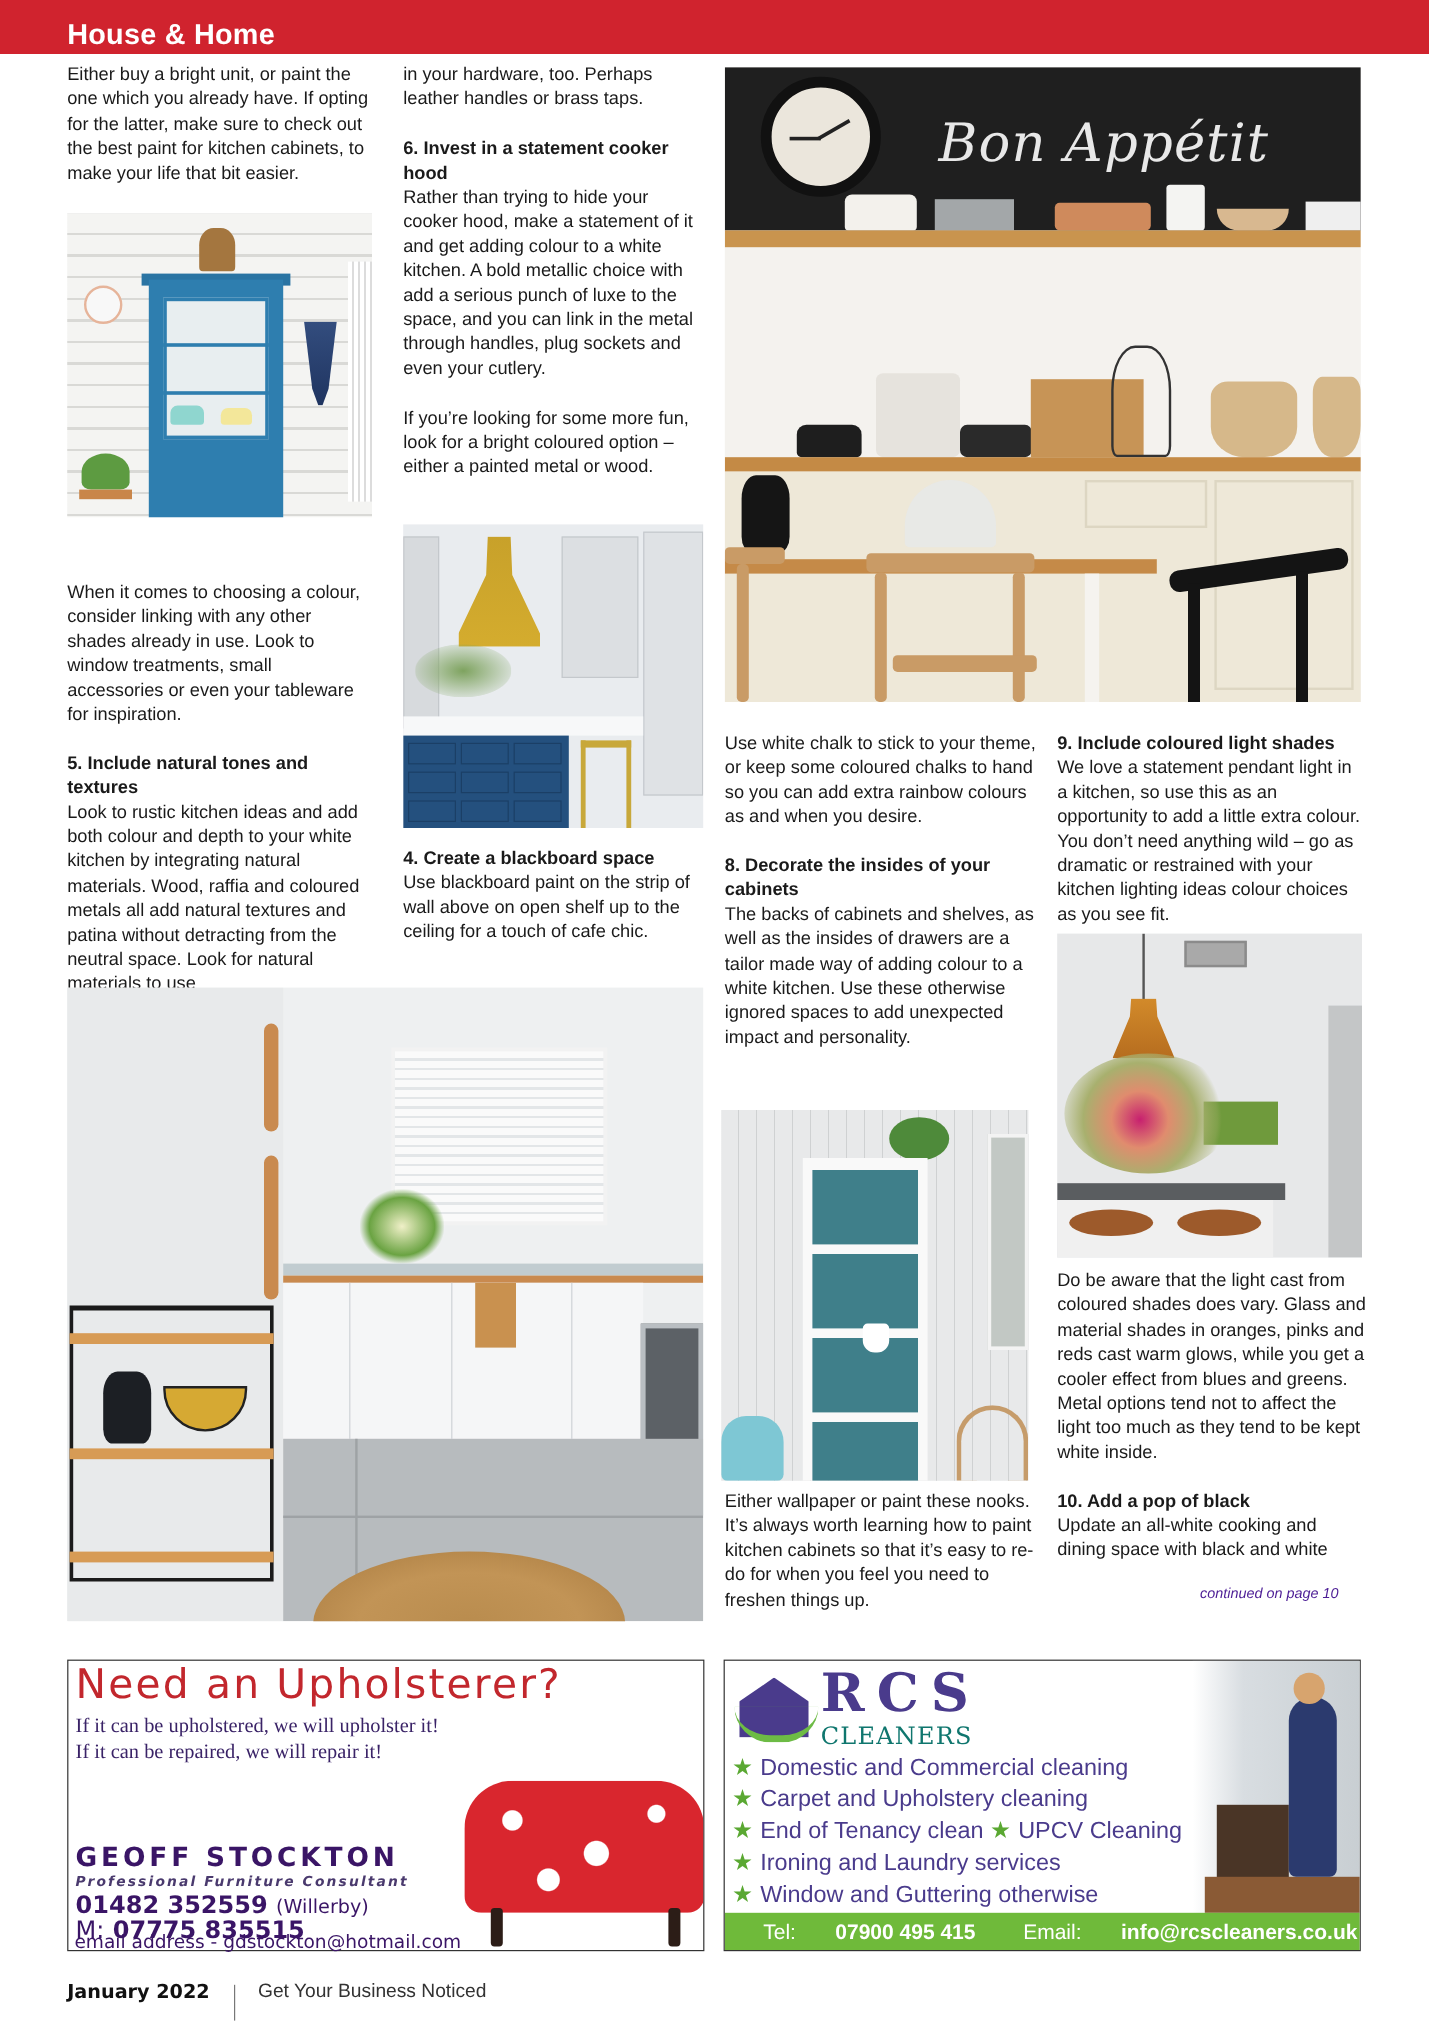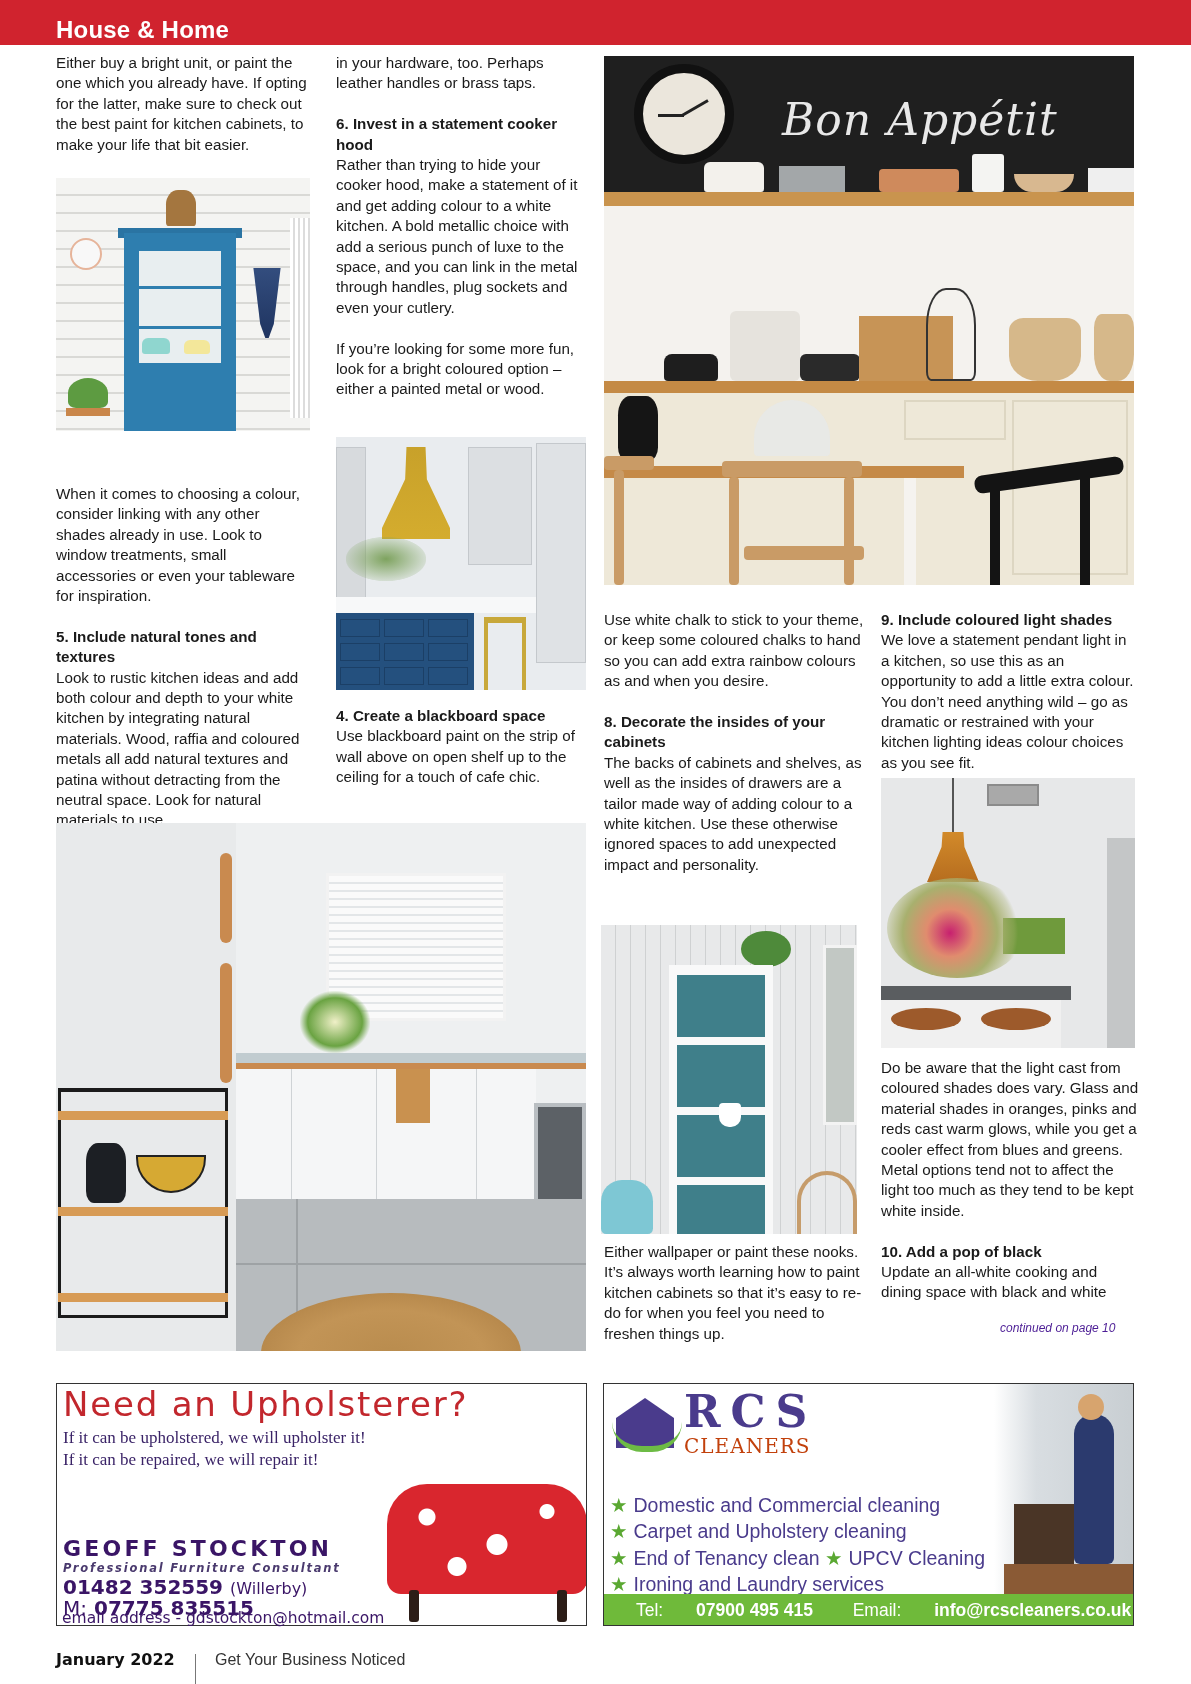--- a/index.html
+++ b/index.html
@@ -132,22 +132,22 @@
   
   .ad2 { position: absolute; left: 603px; top: 1383px; width: 531px; height: 243px; border: 1.5px solid #333; background: #fff; overflow: hidden; }
   .ad2 .photo-bg { position: absolute; left: 390px; top: 0; width: 141px; height: 210px; background: linear-gradient(90deg, rgba(255,255,255,1) 0%, #d8dde1 30%, #c8ced2 100%); }
   .ad2 .cleaner { position: absolute; left: 470px; top: 30px; width: 40px; height: 150px; background: #2b3a6e; border-radius: 20px 20px 6px 6px; }
   .ad2 .cleaner-head { position: absolute; left: 474px; top: 10px; width: 26px; height: 26px; background: #d7a46e; border-radius: 50%; }
   .ad2 .shelf { position: absolute; left: 410px; top: 120px; width: 60px; height: 70px; background: #4a3526; }
   .ad2 .floor { position: absolute; left: 400px; top: 180px; width: 131px; height: 30px; background: #8a5a35; }
   .ad2 .logo-house { position: absolute; left: 12px; top: 14px; width: 58px; height: 50px; background: #4a3b8c; clip-path: polygon(50% 0, 100% 40%, 100% 100%, 0 100%, 0 40%); }
   .ad2 .logo-swoosh { position: absolute; left: 8px; top: 38px; width: 70px; height: 30px; border-bottom: 6px solid #6dbb45; border-radius: 0 0 40px 40px; }
   .ad2 .logo-rcs { position: absolute; left: 80px; top: 6px; font-family: "DejaVu Serif", serif; font-size: 44px; font-weight: bold; color: #4a3b8c; letter-spacing: 10px; line-height: 44px; }
-  .ad2 .logo-cleaners { position: absolute; left: 80px; top: 50px; font-family: "DejaVu Serif", serif; font-size: 20px; color: #c2410c; letter-spacing: 1px; }
-  .ad2 .services { position: absolute; left: 6px; top: 76px; list-style: none; margin-top: 32px; }
+  .ad2 .logo-cleaners { position: absolute; left: 80px; top: 50px; font-family: "DejaVu Serif", serif; font-size: 20px; color: #0f766e; letter-spacing: 1px; }
+  .ad2 .services { position: absolute; left: 6px; top: 76px; list-style: none; }
   .ad2 .services li { font-size: 19.5px; line-height: 26.4px; color: #4a3b8c; font-family: "Liberation Sans", sans-serif; }
   .ad2 .star { color: #5aa832; margin-right: 6px; }
   .ad2 .footer { position: absolute; left: 0; top: 210px; width: 531px; height: 33px; background: #6fba3a; color: #ffffff; font-size: 17.5px; line-height: 33px; padding-left: 32px; font-family: "Liberation Sans", sans-serif; }
   .ad2 .footer b { font-weight: bold; margin-left: 28px; }
   .ad2 .footer .sep { display: inline-block; width: 30px; }
 
   .footer-month { position: absolute; left: 56px; top: 1650px; font-size: 16px; font-weight: bold; color: #111; font-family: "DejaVu Sans", sans-serif; }
   .footer-divider { position: absolute; left: 195px; top: 1654px; width: 1px; height: 30px; background: #777; }
   .footer-tag { position: absolute; left: 215px; top: 1651px; font-size: 16px; color: #333; font-family: "Liberation Sans", sans-serif; }
 </style>

